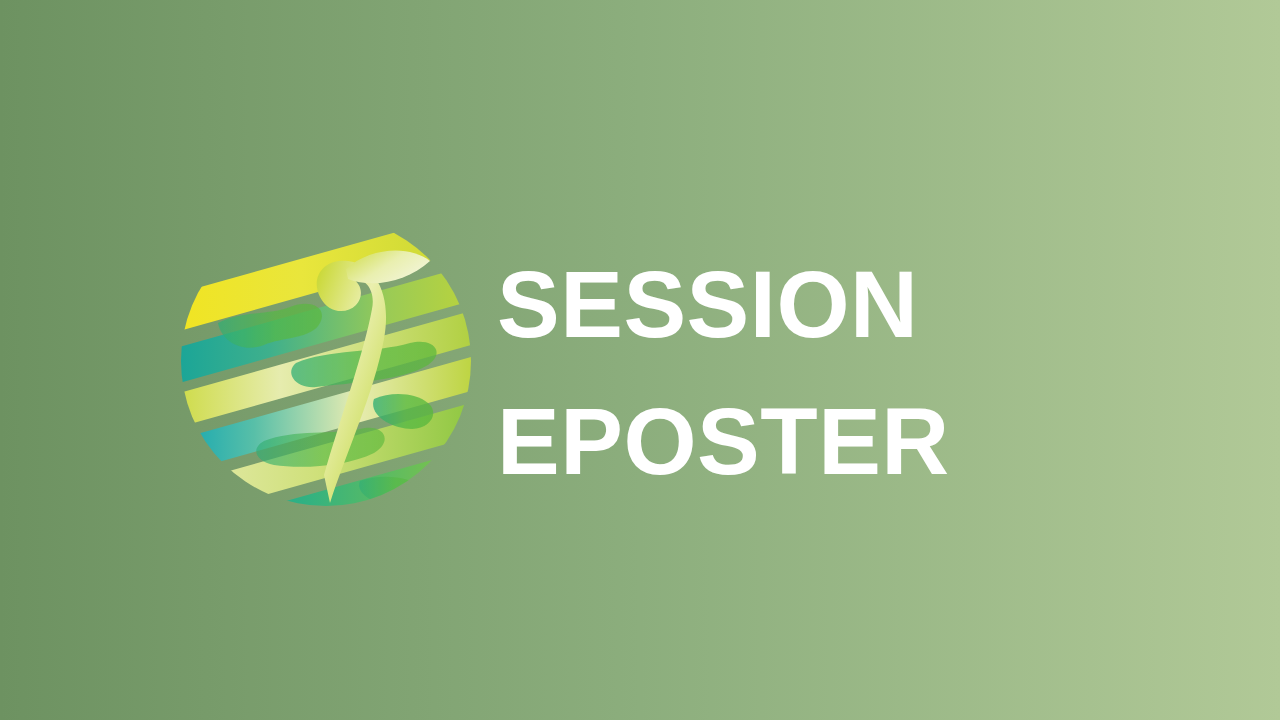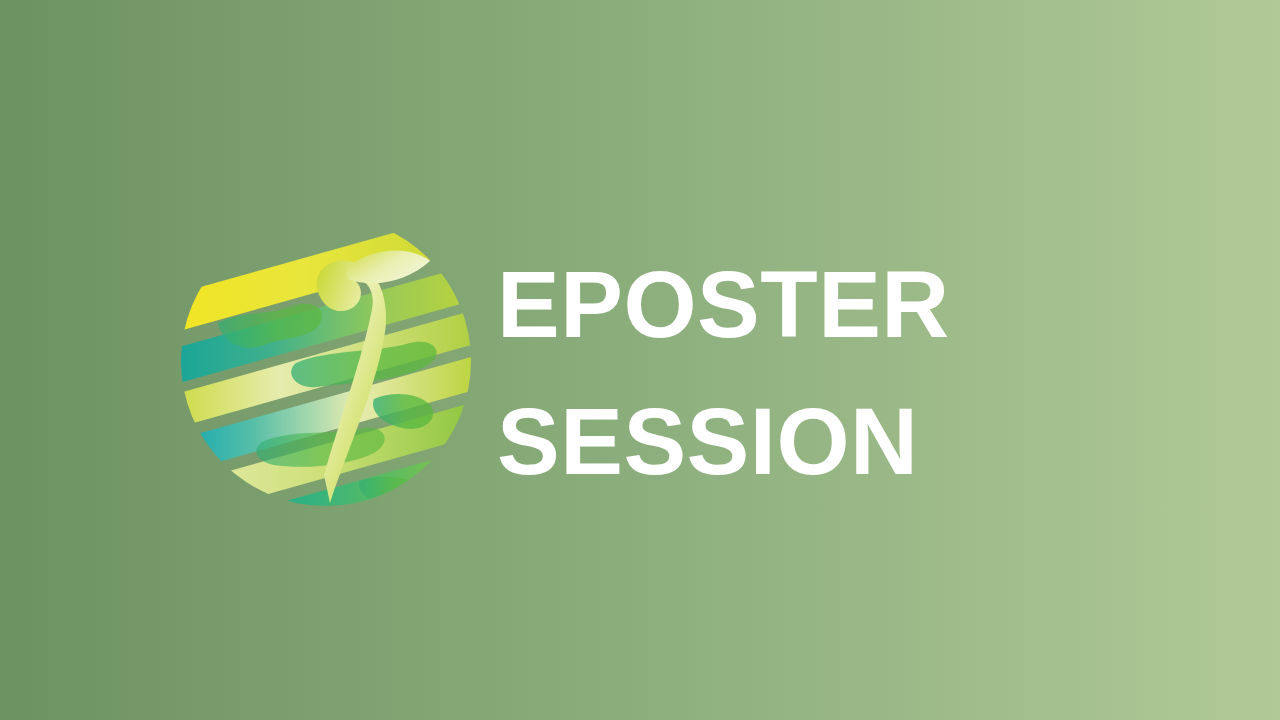--- a/index.html
+++ b/index.html
@@ -148,17 +148,17 @@
 
       <path d="M 152 300 C 168 250 196 190 206 136 C 214 92 198 62 170 58
                C 146 55 132 74 142 94 C 150 110 168 112 178 102
                C 186 94 184 80 174 76 C 186 74 198 86 194 106
                C 186 150 162 216 146 272 Z" fill="url(#gSwoosh)"></path>
       <path d="M 168 66 C 192 44 232 42 252 58 C 230 78 196 86 170 76 Z" fill="url(#gLeaf)"></path>
     </svg>
   </div>
 
   <div id="title-block">
+    <span class="title-line">SESSION</span>
     <span class="title-line">EPOSTER</span>
-    <span class="title-line">SESSION</span>
   </div>
 
 </div>
 
 </body></html>

